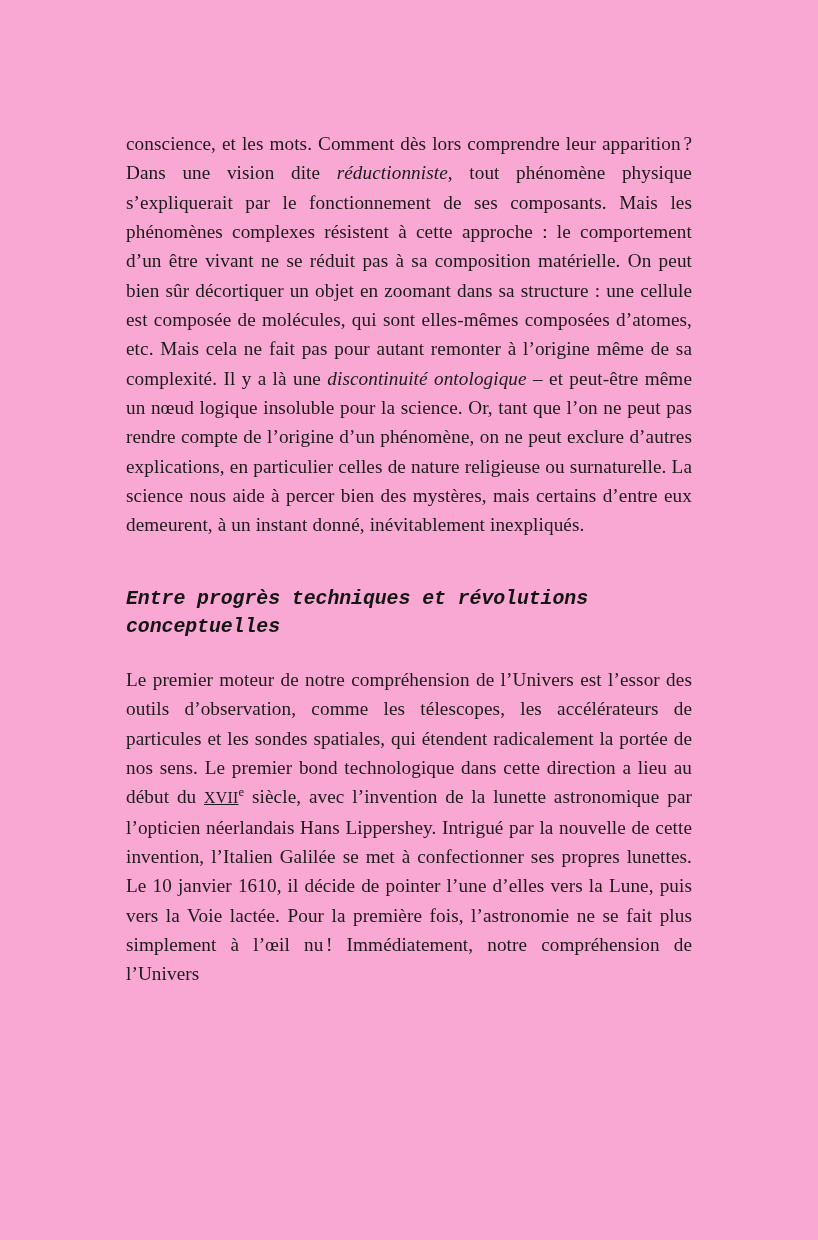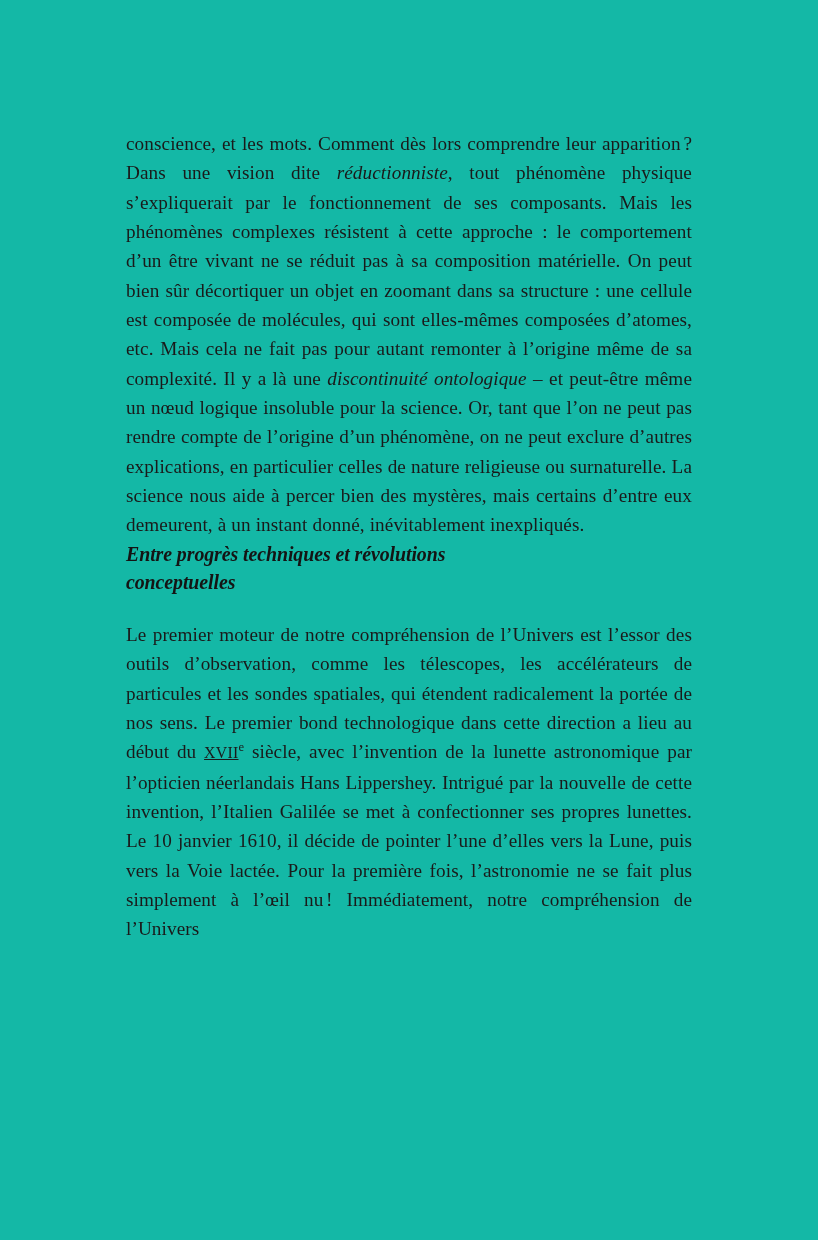--- a/index.html
+++ b/index.html
@@ -14,21 +14,21 @@
     position: relative;
     overflow: hidden;
     font-family: "Liberation Serif", "DejaVu Serif", serif;
     color: #1a1a1a;
     -webkit-font-smoothing: antialiased;
   }
 
   .page {
     position: absolute;
     inset: 0;
-    background: #14b8a6;
+    background: #f9a8d4;
   }
 
   .text-column {
     position: absolute;
     left: 126px;
     top: 129px;
     width: 566px;
   }
 
   .body-par {
@@ -50,21 +50,23 @@
     font-style: italic;
     font-weight: 600;
     letter-spacing: -0.004em;
     color: #141414;
     text-align: left;
     transform: scaleX(0.965);
     transform-origin: left center;
   }
 
   .heading-block {
+    margin-top: 45px;
     margin-bottom: 24px;
+    font-family: Liberation Mono, monospace;
   }
 
   .it {
     font-style: italic;
   }
 
   
   .smallcaps {
     font-variant-caps: small-caps;
     font-feature-settings: "smcp" 1;

